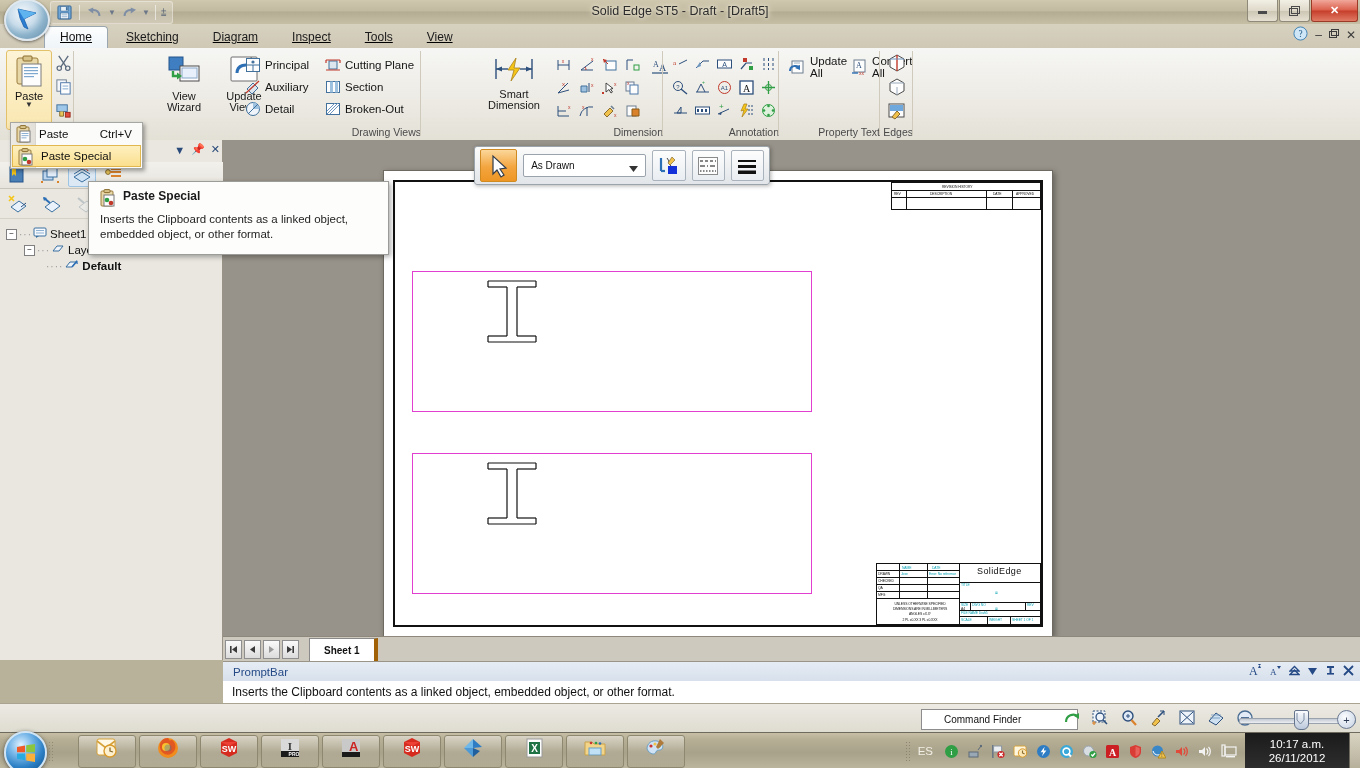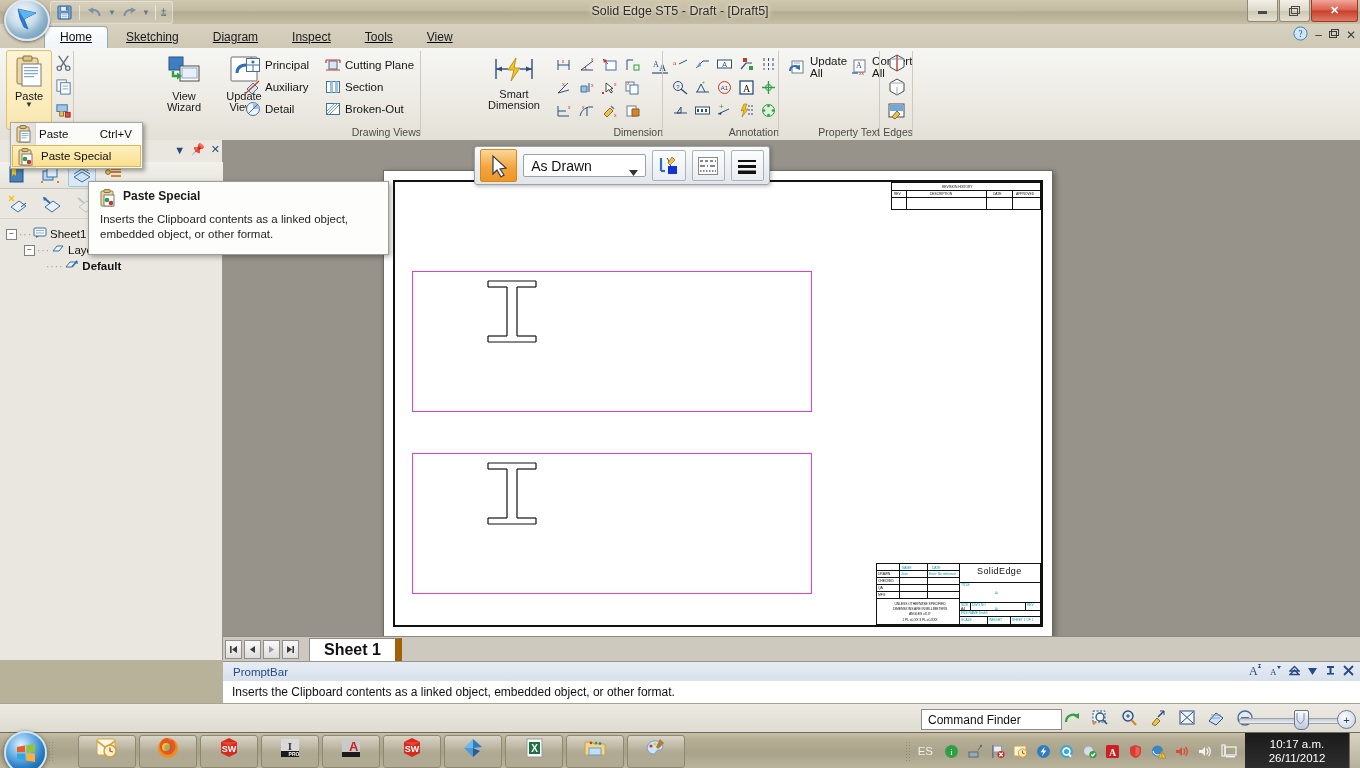--- a/index.html
+++ b/index.html
@@ -219,21 +219,21 @@
     display:flex;align-items:center;padding:0 5px;gap:6px;
     z-index:40;
   }
   #selbig{
     width:36px;height:31px;border:1px solid #d08a22;border-radius:2px;
     background:linear-gradient(to bottom,#fbd79a 0%,#f3a53f 55%,#ee9625 100%);
     display:flex;align-items:center;justify-content:center;
   }
   #asdrawn{
     width:117px;height:21px;background:#fff;border:1px solid #9aa3ab;border-radius:2px;
-    display:flex;align-items:center;padding-left:7px;font-size:14px;color:#111;
+    display:flex;align-items:center;padding-left:7px;font-size:10px;color:#111;
     position:relative;
   }
   #asdrawn .caret{position:absolute;right:7px;top:8px;}
   .ftbtn{
     width:32px;height:29px;border:1px solid #a9b3bd;border-radius:2px;
     background:linear-gradient(to bottom,#fdfdfd,#e9edf1);
     display:flex;align-items:center;justify-content:center;
   }
 
   
@@ -242,22 +242,22 @@
     background:#cdc9bf;border-top:1px solid #8e887c;
     display:flex;align-items:center;
   }
   .navbtn{
     width:15px;height:17px;margin-left:2px;border:1px solid #8e8e8e;
     background:linear-gradient(to bottom,#fafafa,#dcdcdc);
     display:flex;align-items:center;justify-content:center;
   }
   #stab{
     margin-left:10px;height:22px;display:flex;align-items:center;padding:0 14px;
-    background:#fff;font-size:16px;font-weight:bold;color:#111;
-    border-left:1px solid #8a8a8a;border-right:7px solid #a16207;border-top:1px solid #8a8a8a;
+    background:#fff;font-size:10px;font-weight:bold;color:#111;
+    border-left:1px solid #8a8a8a;border-right:4px solid #a16207;border-top:1px solid #8a8a8a;
     transform:skewX(0deg);position:relative;
   }
 
   
   #promptbar{
     position:absolute;left:223px;top:661px;width:1137px;height:42px;
     background:#f1f0ec;border-top:1px solid #9a9488;
   }
   #pb-head{
     position:absolute;left:0;top:0;width:100%;height:19px;
@@ -273,22 +273,22 @@
   }
 
   
   #statusbar{
     position:absolute;left:0;top:703px;width:1360px;height:29px;
     background:linear-gradient(to bottom,#eceae3 0%,#dedbd0 100%);
     border-top:1px solid #a9a392;
   }
   #cmdfinder{
     position:absolute;left:921px;top:5px;width:133px;height:19px;background:#fff;
-    border:1px solid #8d8d8d;display:flex;align-items:center;padding-left:6px;
-    font-size:12px;color:#111;
+    border:1px solid #8d8d8d;display:flex;align-items:center;padding-left:22px;
+    font-size:10px;color:#111;
   }
   #sb-icons{position:absolute;left:1060px;top:3px;display:flex;align-items:center;gap:7px;}
   #zoomslider{position:absolute;right:6px;top:8px;width:115px;height:14px;display:flex;align-items:center;}
   #zs-track{position:absolute;left:0;top:6px;width:115px;height:4px;
     background:linear-gradient(to bottom,#c3c9d2,#eceff4);border:1px solid #9aa2ae;border-radius:2px;}
   #zs-thumb{position:absolute;left:55px;top:-2px;width:13px;height:18px;
     background:linear-gradient(to bottom,#fbfcfe,#bcc9dc);border:1px solid #64748c;border-radius:2px 2px 6px 6px;}
   #zs-plus{position:absolute;right:-2px;top:-2px;width:17px;height:17px;border-radius:50%;
     background:radial-gradient(circle at 40% 35%,#fcfdff,#c3d0e2);border:1px solid #6b7a92;
     display:flex;align-items:center;justify-content:center;font-size:11px;color:#2b3a52;}

